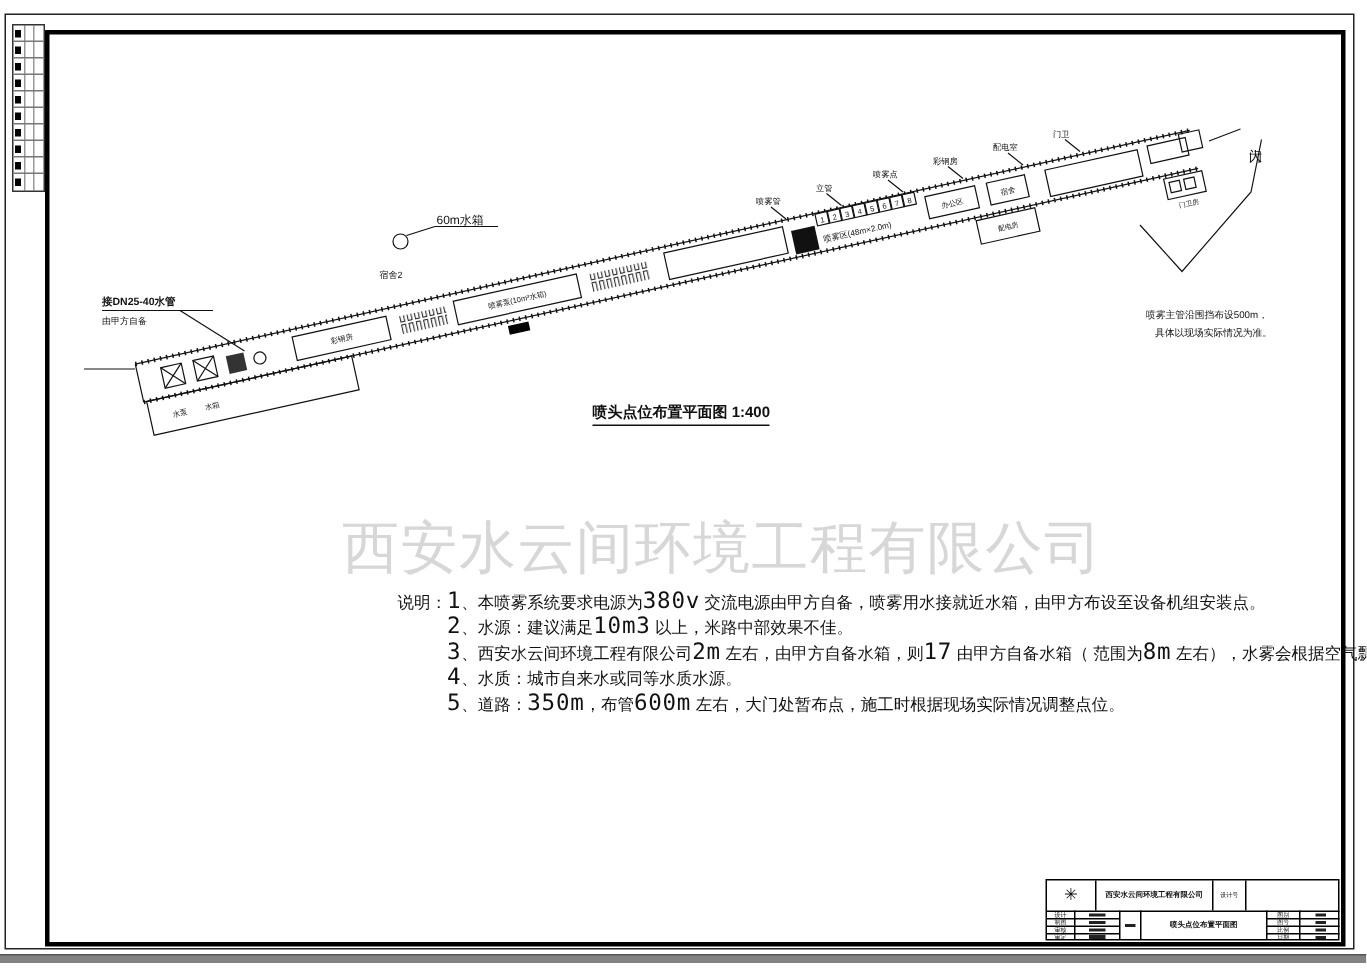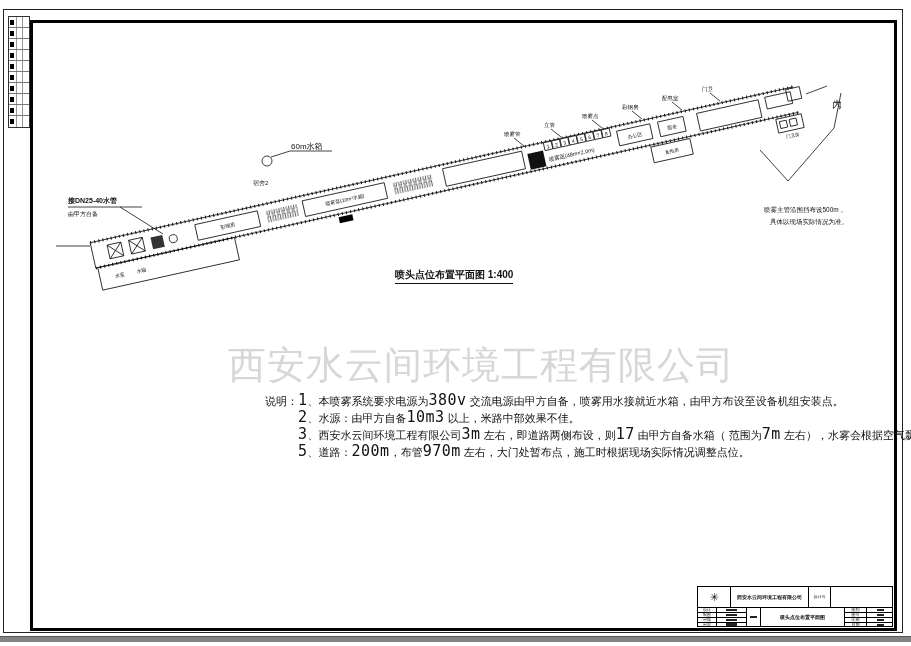--- a/index.html
+++ b/index.html
@@ -202,23 +202,24 @@
       <line class="thin" x1="710" y1="93" x2="720" y2="101"></line>
     </g>
   </svg>
 
   <div class="plan-title">喷头点位布置平面图 1:400</div>
 
   <div class="watermark">西安水云间环境工程有限公司</div>
 
   <div class="notes">
     <div class="note-line"><span class="note-prefix">说明：</span><span class="big">1</span><span class="txt">、本喷雾系统要求电源为</span><span class="big">380v</span><span class="txt"> 交流电源由甲方自备，喷雾用水接就近水箱，由甲方布设至设备机组安装点。</span></div>
-    <div class="note-line indent"><span class="big">2</span><span class="txt">、水源：由甲方自备</span><span class="big">10m3</span><span class="txt"> 以上，米路中部效果不佳。</span></div>
-    <div class="note-line indent"><span class="big">3</span><span class="txt">、西安水云间环境工程有限公司</span><span class="big">3m</span><span class="txt"> 左右，即道路两侧布设，则</span><span class="big">17</span><span class="txt"> 由甲方自备水箱（  范围为</span><span class="big">7m</span><span class="txt"> 左右），水雾会根据空气飘动飘洒。</span></div>
-    <div class="note-line indent"><span class="big">5</span><span class="txt">、道路：</span><span class="big">200m</span><span class="txt">，布管</span><span class="big">970m</span><span class="txt"> 左右，大门处暂布点，施工时根据现场实际情况调整点位。</span></div>
+    <div class="note-line indent"><span class="big">2</span><span class="txt">、水源：建议满足</span><span class="big">10m3</span><span class="txt"> 以上，米路中部效果不佳。</span></div>
+    <div class="note-line indent"><span class="big">3</span><span class="txt">、西安水云间环境工程有限公司</span><span class="big">2m</span><span class="txt"> 左右，由甲方自备水箱，则</span><span class="big">17</span><span class="txt"> 由甲方自备水箱（  范围为</span><span class="big">8m</span><span class="txt"> 左右），水雾会根据空气飘动飘洒。</span></div>
+    <div class="note-line indent"><span class="big">4</span><span class="txt">、水质：城市自来水或同等水质水源。</span></div>
+    <div class="note-line indent"><span class="big">5</span><span class="txt">、道路：</span><span class="big">350m</span><span class="txt">，布管</span><span class="big">600m</span><span class="txt"> 左右，大门处暂布点，施工时根据现场实际情况调整点位。</span></div>
   </div>
 
   <div class="titleblock">
 
     <div class="tb-cell noL noT" style="left:0;top:0;width:32px;height:20px;">
       <span class="tb-logo">✳</span>
     </div>
     <div class="tb-cell noT" style="left:32px;top:0;width:78px;height:20px;">
       <span class="tb-company">西安水云间环境工程有限公司</span>
     </div>

